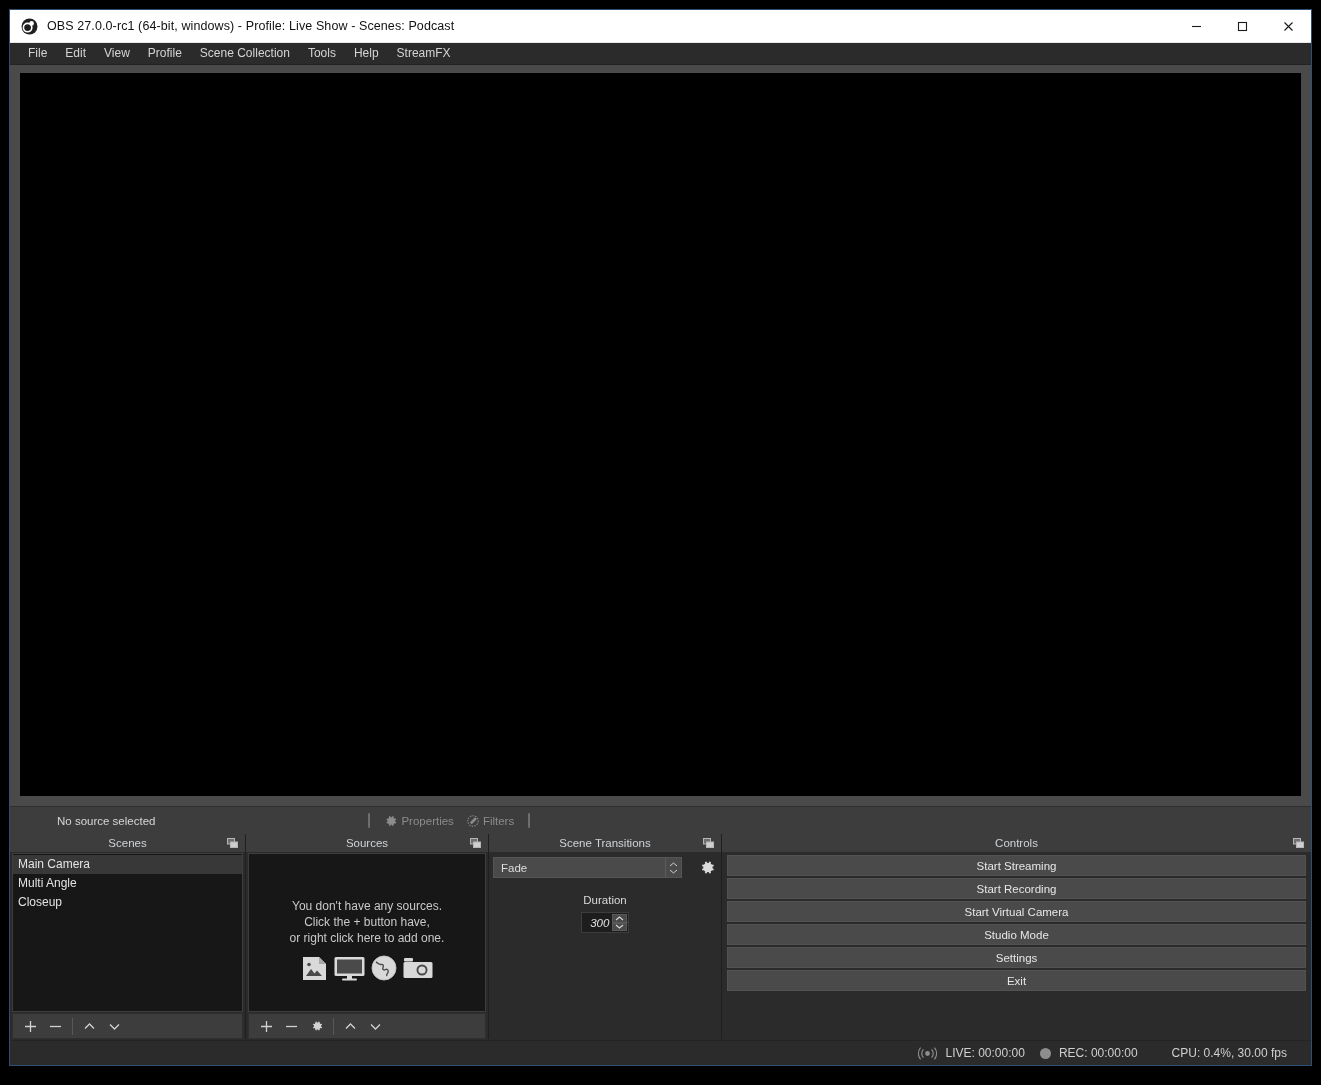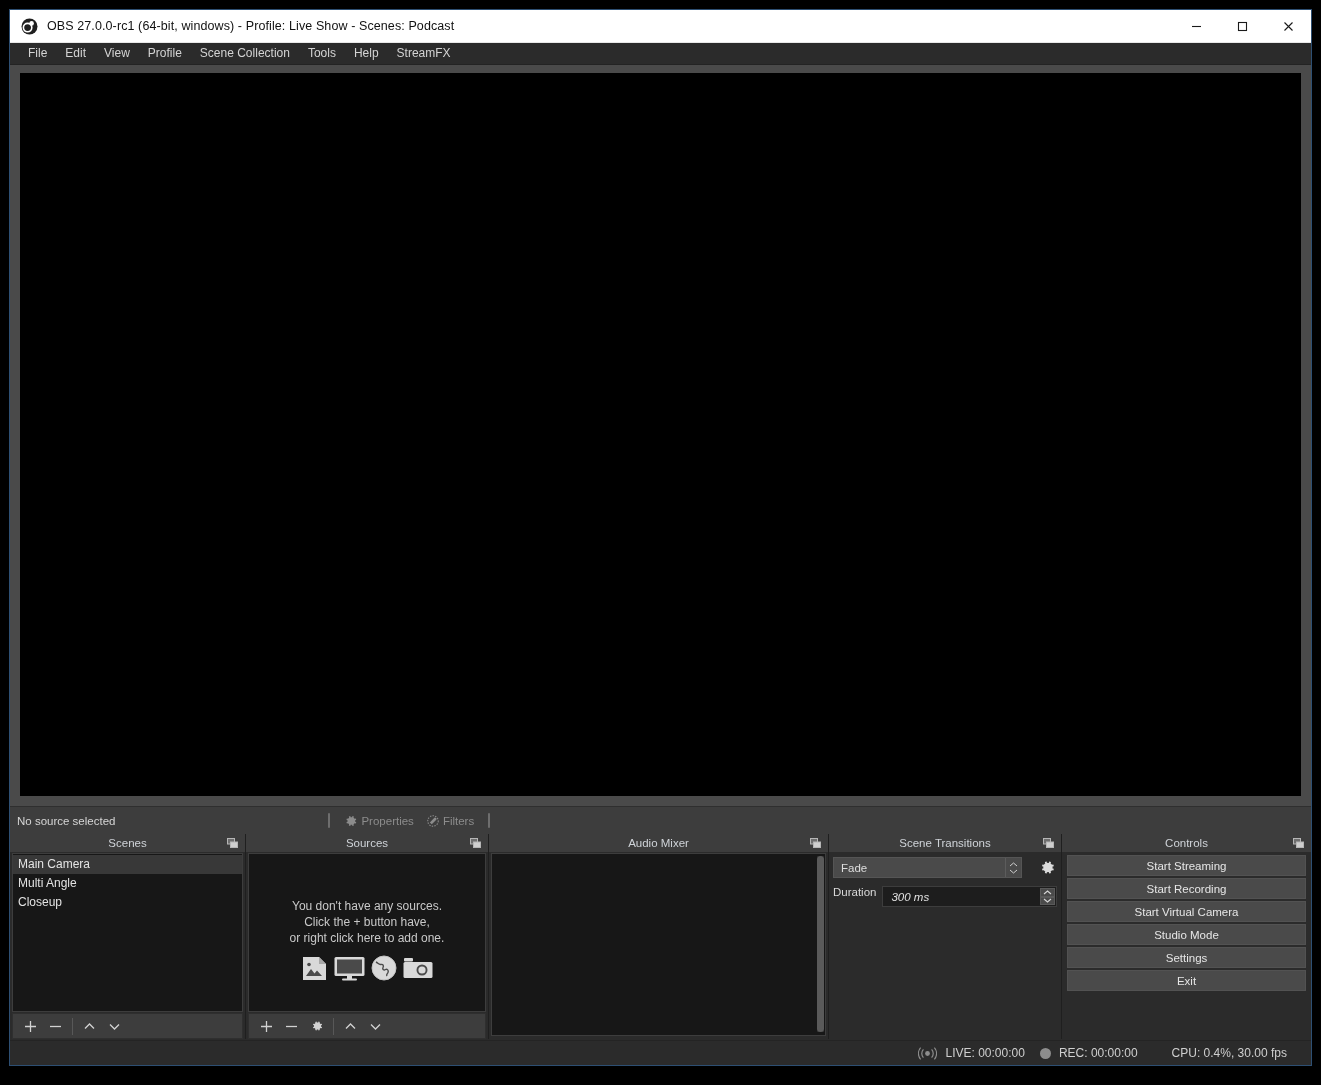--- a/index.html
+++ b/index.html
@@ -71,21 +71,21 @@
   }
 
   
   .srcbar {
     flex: 0 0 28px;
     background: #3d3d3d;
     display: flex; align-items: center;
     padding-left: 7px;
     border-top: 1px solid #2f2f2f;
   }
-  .srcbar-label { font-size: 11.5px; color: #d6d6d6; }
+  .srcbar-label { font-size: 11.5px; color: #d6d6d6; margin-left: 40px; }
   .srcbar-tools {
     display: flex; align-items: center;
     margin-left: 205px;
   }
   .grip {
     width: 2px; height: 15px; background: #6e6e6e;
     margin: 0 8px; border-radius: 1px;
   }
   .tool-btn {
     display: flex; align-items: center; gap: 3px;
@@ -211,21 +211,21 @@
     display: flex; flex-direction: column;
     align-items: center; justify-content: center; gap: 2px;
   }
   .combo-arrows svg { display:block; }
   .gear-btn {
     width: 20px; height: 21px;
     display: flex; align-items: center; justify-content: center;
     color: #d9d9d9;
   }
   .trans-row2 {
-    display: flex; align-items: flex-start; margin-top: 8px; gap: 6px;
+    display: flex; align-items: center; margin-top: 16px; gap: 6px; flex-direction: column;
   }
   .dur-label { font-size: 11.5px; color: #d9d9d9; }
   .spin {
     flex: 1 1 auto; height: 21px;
     background: #1d1d1d; border: 1px solid #3d3d3d;
     display: flex; align-items: center;
     font-size: 11.5px; color: #e0e0e0;
     padding-left: 8px;
     position: relative;
     font-style: italic;
@@ -468,36 +468,20 @@
             </svg>
         </span>
         <span class="foot-btn">
           <svg width="15" height="15" viewBox="0 0 15 15">
               <path d="M3 5.5L7.5 10l4.5-4.5" fill="none" stroke="#d2d2d2" stroke-width="1.3"></path>
             </svg>
         </span>
       </div>
     </div>
 
-    <div class="dock mixer">
-      <div class="dock-head">
-        <span class="dock-title">Audio Mixer</span>
-        <span class="float-icon">
-          <svg width="13" height="13" viewBox="0 0 13 13" fill="none" stroke="#b6b6b6" stroke-width="1">
-            <rect x="1.5" y="1.5" width="7" height="5.5" fill="#6e6e6e"></rect>
-            <rect x="4.5" y="5" width="7" height="5.5" fill="#cfcfcf"></rect>
-          </svg>
-        </span>
-      </div>
-      <div class="dock-body" style="margin-bottom:3px;">
-        <div class="mixer-scroll">
-          <div class="mixer-thumb"></div>
-        </div>
-      </div>
-    </div>
 
     <div class="dock transitions">
       <div class="dock-head">
         <span class="dock-title">Scene Transitions</span>
         <span class="float-icon">
           <svg width="13" height="13" viewBox="0 0 13 13" fill="none" stroke="#b6b6b6" stroke-width="1">
             <rect x="1.5" y="1.5" width="7" height="5.5" fill="#6e6e6e"></rect>
             <rect x="4.5" y="5" width="7" height="5.5" fill="#cfcfcf"></rect>
           </svg>
         </span>

